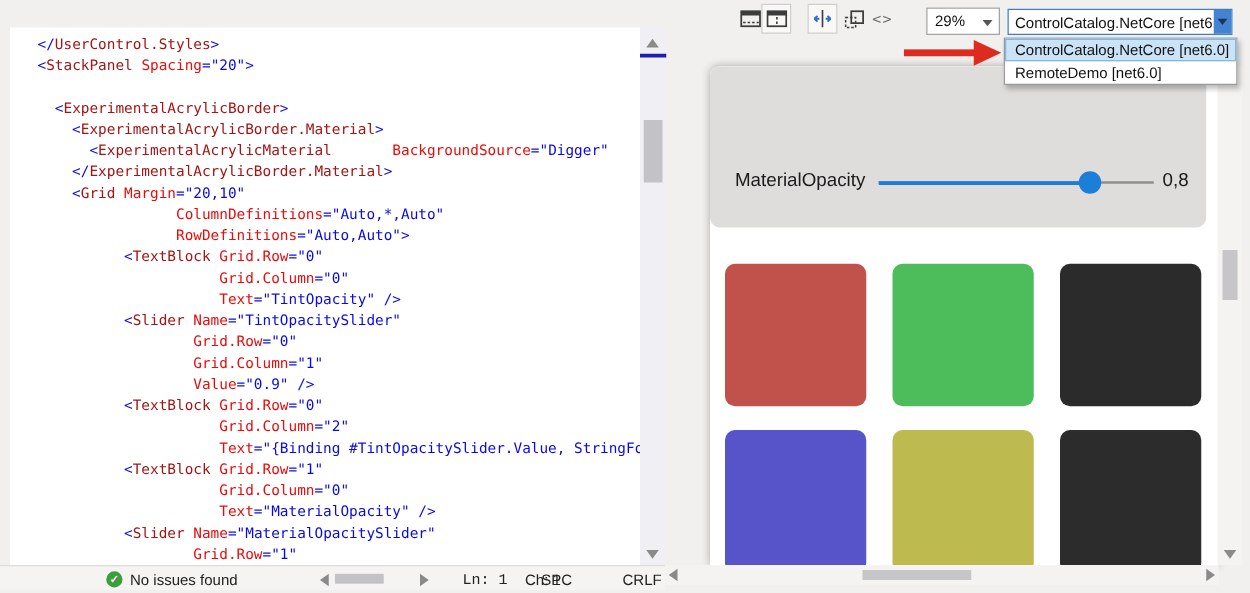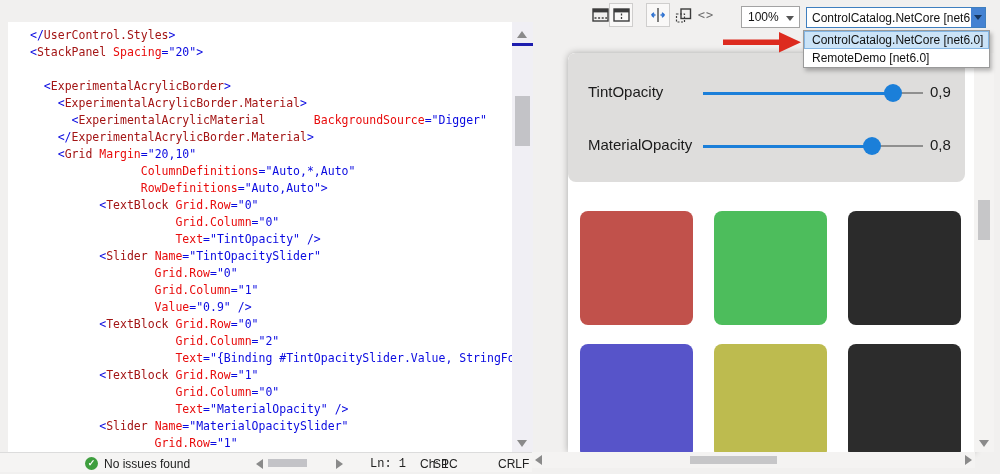--- a/index.html
+++ b/index.html
@@ -133,21 +133,21 @@
       <rect x="6" y="2" width="9.5" height="9.5" fill="none" stroke="#3c3c3c" stroke-width="1.4"></rect>
       <rect x="1.5" y="7" width="8" height="8" fill="none" stroke="#3c3c3c" stroke-width="1.2" stroke-dasharray="2 1.5"></rect>
     </svg>
   </div>
   <div class="tb-icon" style="left:109px;">
     <span class="code-glyph">&lt;&gt;</span>
   </div>
 </div>
 
 <div class="zoom-select">
-  <span>100%</span>
+  <span>29%</span>
   <span class="caret"></span>
 </div>
 
 <div class="target-combo">
   <span>ControlCatalog.NetCore [net6.0]</span>
   <span class="btn">
       <span class="tri"></span>
     </span>
 </div>
 
@@ -159,27 +159,20 @@
 <div class="red-arrow">
   <svg width="79" height="22" viewBox="0 0 79 22">
     <rect x="0" y="8.5" width="58" height="5.5" fill="#dd2b1f"></rect>
     <polygon points="56,1 78,11.2 56,21.5" fill="#dd2b1f"></polygon>
   </svg>
 </div>
 
 <div class="preview-card">
   <div class="acrylic-panel"></div>
 
-  <div class="slider-row" style="top:30px;">
-    <span class="slider-label">TintOpacity</span>
-    <div class="slider-track"></div>
-    <div class="slider-fill" id="fill0" style="width: 190.08px; background: rgb(27, 127, 217);"></div>
-    <div class="slider-thumb" id="thumb0" style="left: 316.08px; background: rgb(27, 127, 217);"></div>
-    <span class="slider-value">0,9</span>
-  </div>
 
   <div class="slider-row" style="top:83px;">
     <span class="slider-label">MaterialOpacity</span>
     <div class="slider-track"></div>
     <div class="slider-fill" id="fill1" style="width: 168.96px; background: rgb(27, 127, 217);"></div>
     <div class="slider-thumb" id="thumb1" style="left: 294.96px; background: rgb(27, 127, 217);"></div>
     <span class="slider-value">0,8</span>
   </div>
 
   <div class="swatch-grid" id="swatch-host">

